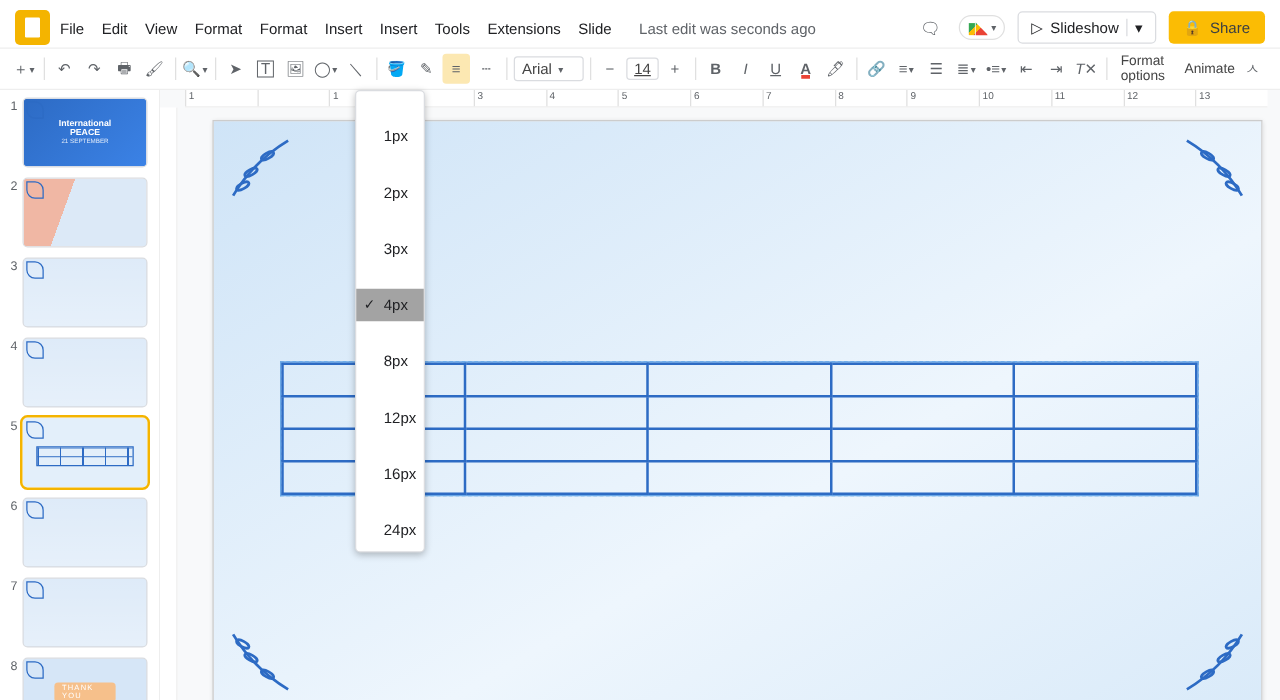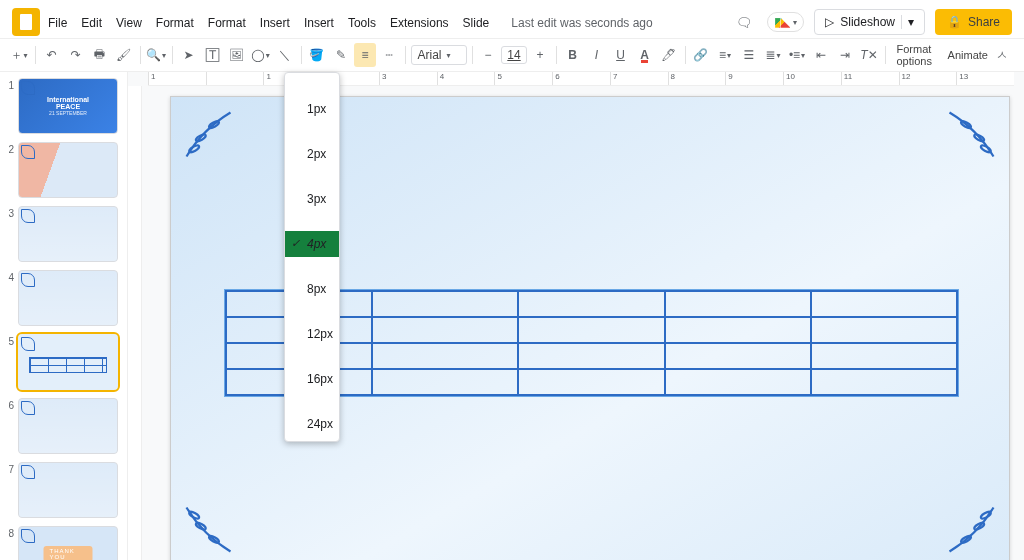--- a/index.html
+++ b/index.html
@@ -59,21 +59,21 @@
 .branch.bl { bottom:10px; left:10px; transform: scaleY(-1); }
 .branch.br { bottom:10px; right:10px; transform: scale(-1,-1); }
 
 .canvas-table { position:absolute; left:53px; top:192px; width:735px; height:108px; border:1px solid #6aa8e6; outline:1px dashed #6aa8e6; outline-offset:-1px; }
 .canvas-table table { width:100%; height:100%; border-collapse:collapse; }
 .canvas-table td { border:2px solid #2d6bc4; }
 
 
 .weight-menu { position:absolute; left:284px; top:72px; width:56px; background:#fff; border:1px solid #dadce0; box-shadow:0 2px 6px rgba(0,0,0,.25); border-radius:4px; padding:4px 0; z-index:50; font-size:12px; }
 .weight-menu .opt { padding:6px 10px 6px 22px; position:relative; cursor:pointer; text-align:left;margin-top:19px; }
-.weight-menu .opt.sel { background:#15803d;font-style:italic; }
+.weight-menu .opt.sel { background:#a3a3a3; }
 .weight-menu .opt.sel::before { content:'✓'; position:absolute; left:6px; font-size:11px; color:#202124; }
 
 
 .color-A { position:relative; font-weight:bold; }
 .color-A::after { content:''; position:absolute; left:1px; right:1px; bottom:-1px; height:3px; background:#ea4335; }
 
 </style>
 </head>
 <body>
 

